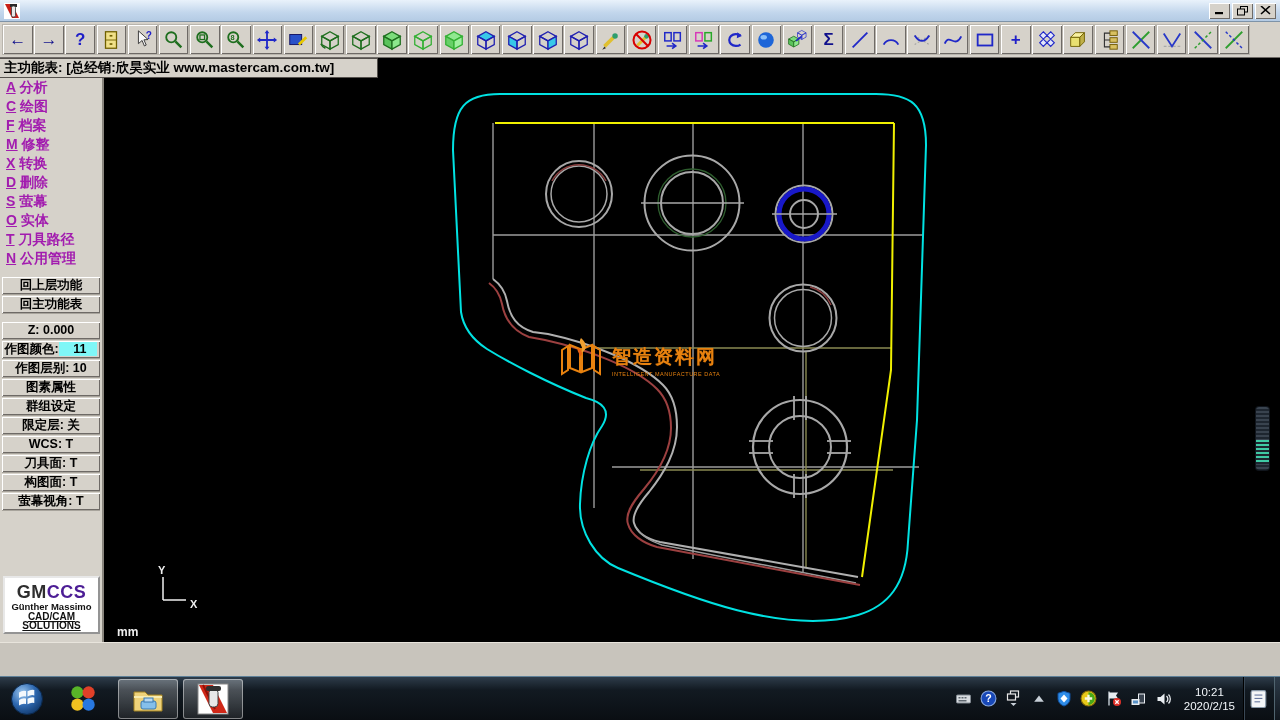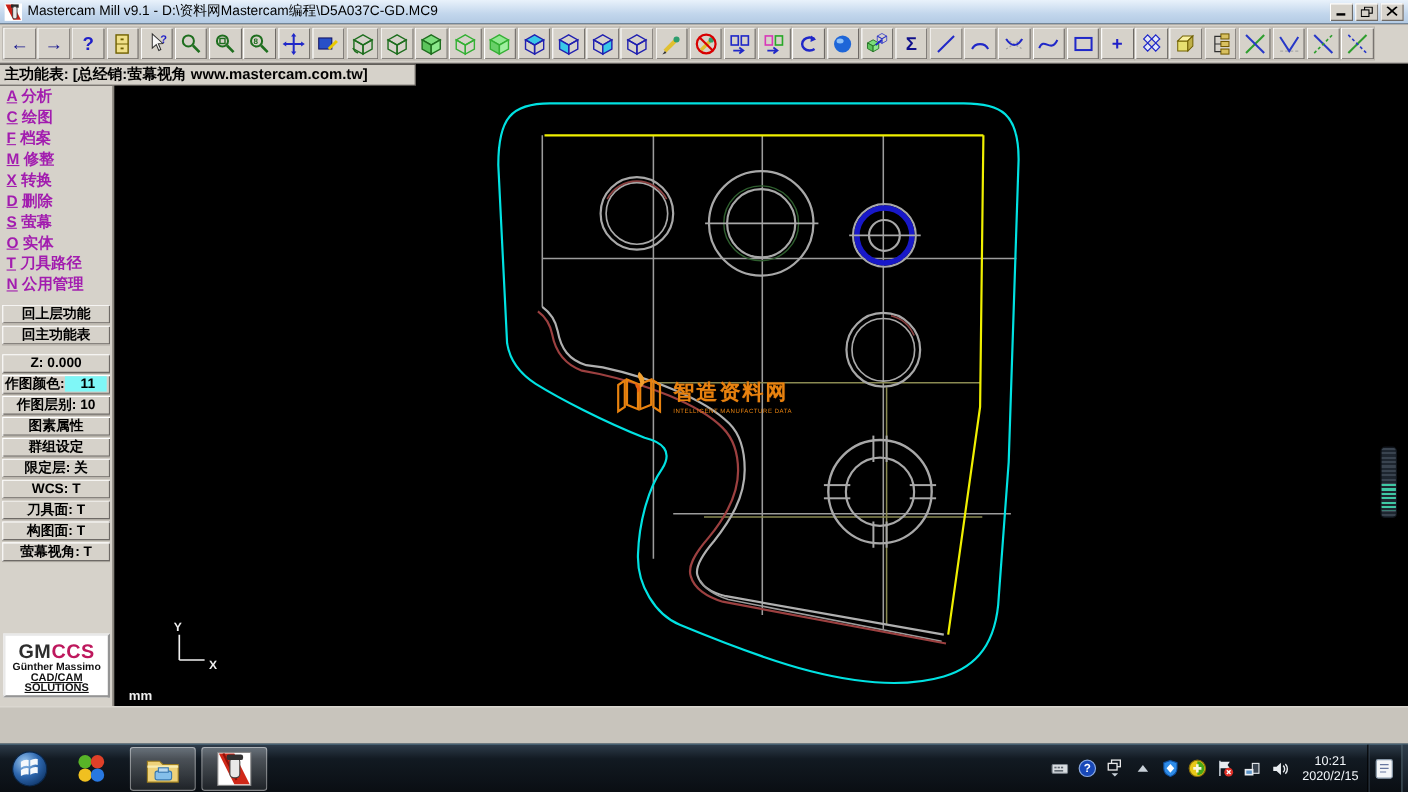--- a/index.html
+++ b/index.html
@@ -38,21 +38,21 @@
   #navbtns { margin-top:9px; }
   .sbtn { margin:0 2px 2px 2px; height:17px; background:#D6D2CA; text-align:center; line-height:16px;
     font-size:12.5px; font-weight:bold; color:#000; white-space:nowrap;
     box-shadow:inset 1px 1px 0 #FFF, inset -1px -1px 0 #6E6A66, 0 1px 0 #A8A49C; }
   #statusbtns { margin-top:9px; }
   .hl-cyan { background:#7FF7F7; padding:0 11px; }
 
   #gmccs { position:absolute; left:3px; top:498px; width:97px; height:58px; background:#FFF;
     border:2px outset #E8E8E8; text-align:center; overflow:hidden; }
   #gmccs .l1 { font-size:18px; font-weight:bold; letter-spacing:.5px; margin-top:5px; line-height:18px; }
-  #gmccs .l1 .gm { color:#2E2E2E; } #gmccs .l1 .ccs { color:#be185d; }
+  #gmccs .l1 .gm { color:#2E2E2E; } #gmccs .l1 .ccs { color:#4c1d95; }
   #gmccs .l2 { font-size:9.5px; font-weight:bold; color:#111; line-height:11px; }
   #gmccs .l3 { font-size:10px; font-weight:bold; color:#111; line-height:9px;text-decoration:underline; }
 
   
   #canvas { position:absolute; left:104px; top:78px; width:1176px; height:564px; background:#000; }
   #canvas svg.draw { position:absolute; left:0; top:0; }
   #watermark { position:absolute; left:454px; top:258px; width:175px; height:48px; display:flex; align-items:flex-start; }
   #wm-logo { width:46px; height:42px; flex:0 0 auto; }
   #wm-texts { margin-left:8px; padding-top:8px; }
   #wm-title { font-size:19px; font-weight:bold; color:#E8820F; letter-spacing:2px; white-space:nowrap;
@@ -85,21 +85,20 @@
 
 <div id="app">
 
   <div id="titlebar">
     <svg class="ticon" viewBox="0 0 16 16">
       <rect width="16" height="16" fill="#FFF"></rect>
       <path d="M1,1 h7 l7,14 h-7Z" fill="#C82018"></path>
       <rect x="6" y="1" width="7" height="3" fill="#282828"></rect>
       <rect x="7.5" y="3" width="4" height="11" rx="1.5" fill="#E8E8E8" stroke="#383838" stroke-width="0.8"></rect>
     </svg>
-    <span class="ttext">Mastercam Mill v9.1 - D:\资料网Mastercam编程\D5A037C-GD.MC9</span>
     <div id="wincontrols">
         <div class="wbtn">
           <svg width="11" height="9" viewBox="0 0 11 9">
             <rect x="1" y="6" width="8" height="2.2" fill="#000"></rect>
           </svg>
         </div>
         <div class="wbtn">
           <svg width="12" height="10" viewBox="0 0 12 10">
             <rect x="3.5" y="0.5" width="7" height="5.5" fill="#D6D2CA" stroke="#000"></rect>
             <rect x="0.5" y="3" width="7" height="6" fill="#D6D2CA" stroke="#000"></rect>
@@ -353,21 +352,21 @@
       </div>
       <div class="tbtn">
         <svg viewBox="0 0 24 24">
           <line x1="3" y1="21" x2="21" y2="3" stroke="#2E9E2E" stroke-width="2"></line>
           <line x1="3" y1="3" x2="21" y2="21" stroke="#2838C8" stroke-width="1.6" stroke-dasharray="3,2.5"></line>
         </svg>
       </div>
     </div>
 
   <div id="promptrow">
-    <div id="promptlabel">主功能表: [总经销:萤幕视角 www.mastercam.com.tw]</div>
+    <div id="promptlabel">主功能表: [总经销:欣昊实业 www.mastercam.com.tw]</div>
   </div>
 
   <div id="sidebar">
     <div id="menuitems">
         <div class="mitem"><span class="hk">A</span> <span>分析</span></div>
         <div class="mitem"><span class="hk">C</span> <span>绘图</span></div>
         <div class="mitem"><span class="hk">F</span> <span>档案</span></div>
         <div class="mitem"><span class="hk">M</span> <span>修整</span></div>
         <div class="mitem"><span class="hk">X</span> <span>转换</span></div>
         <div class="mitem"><span class="hk">D</span> <span>删除</span></div>

